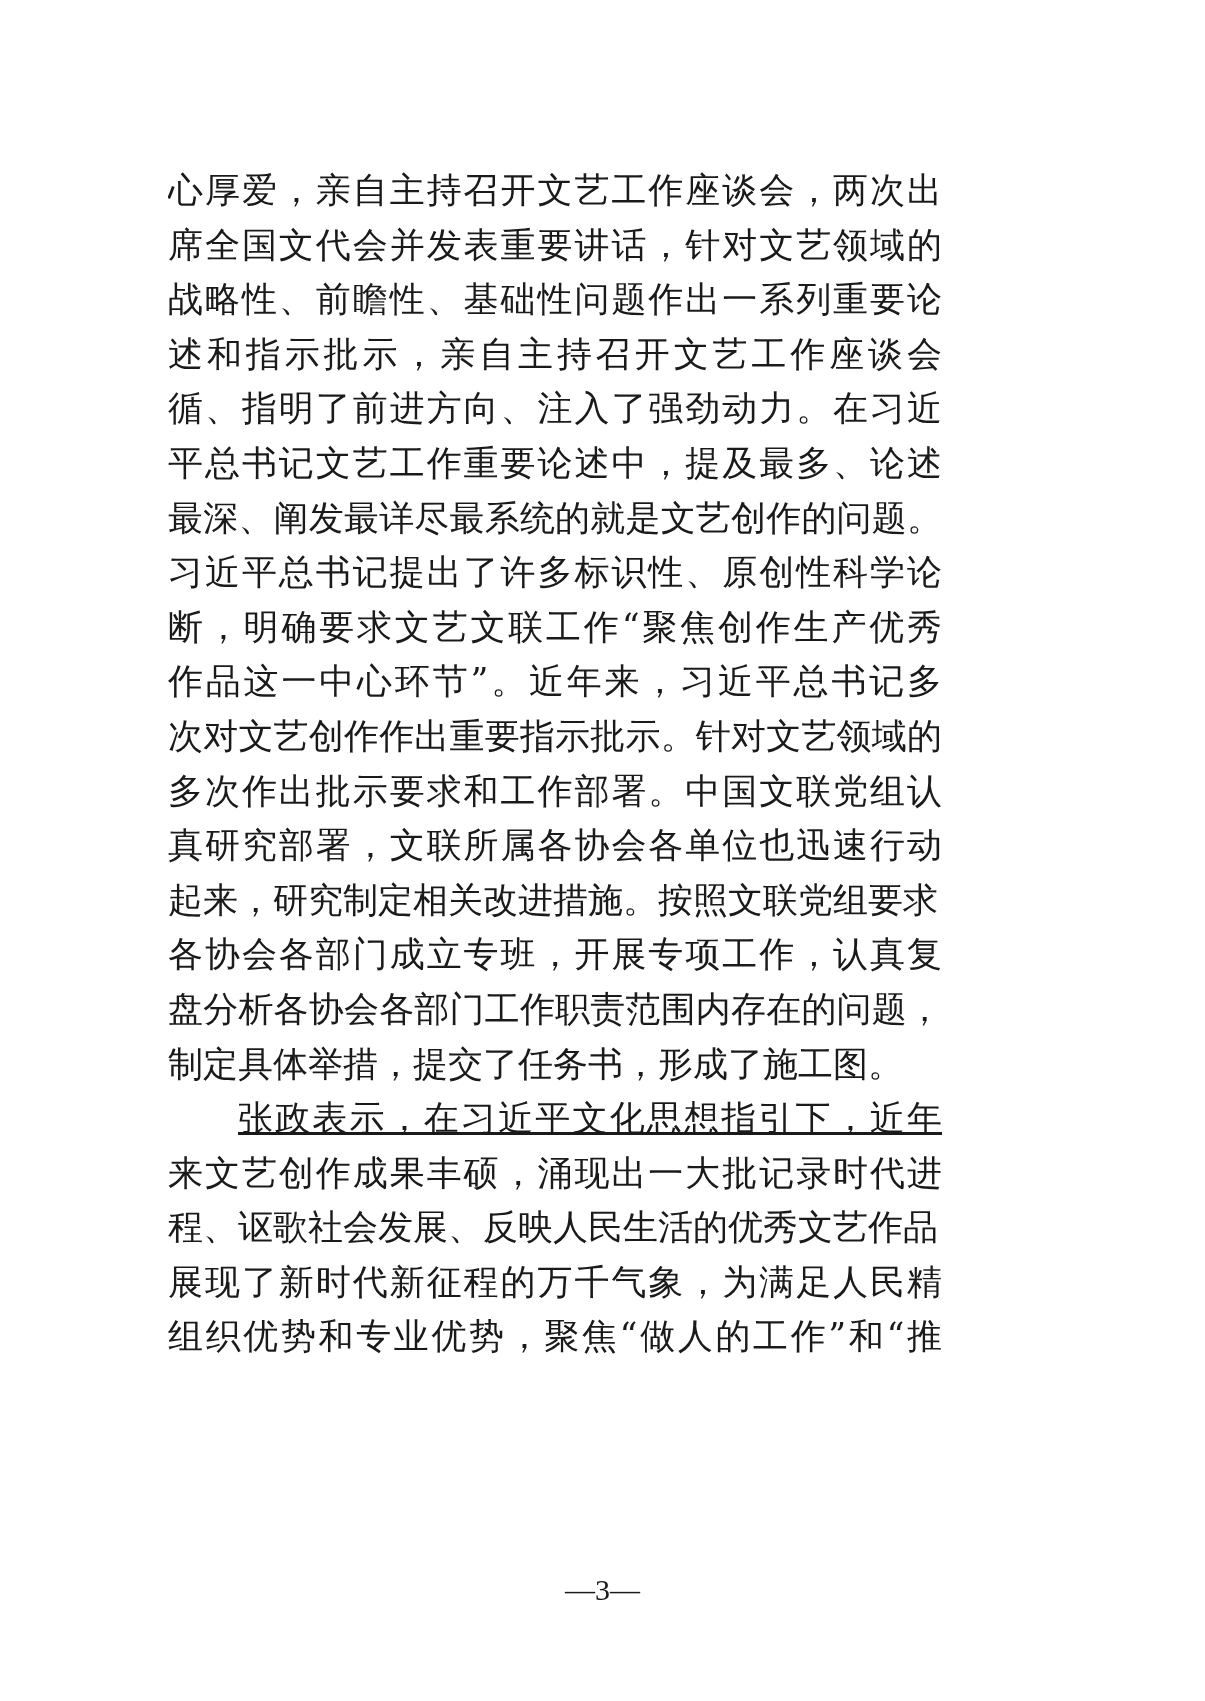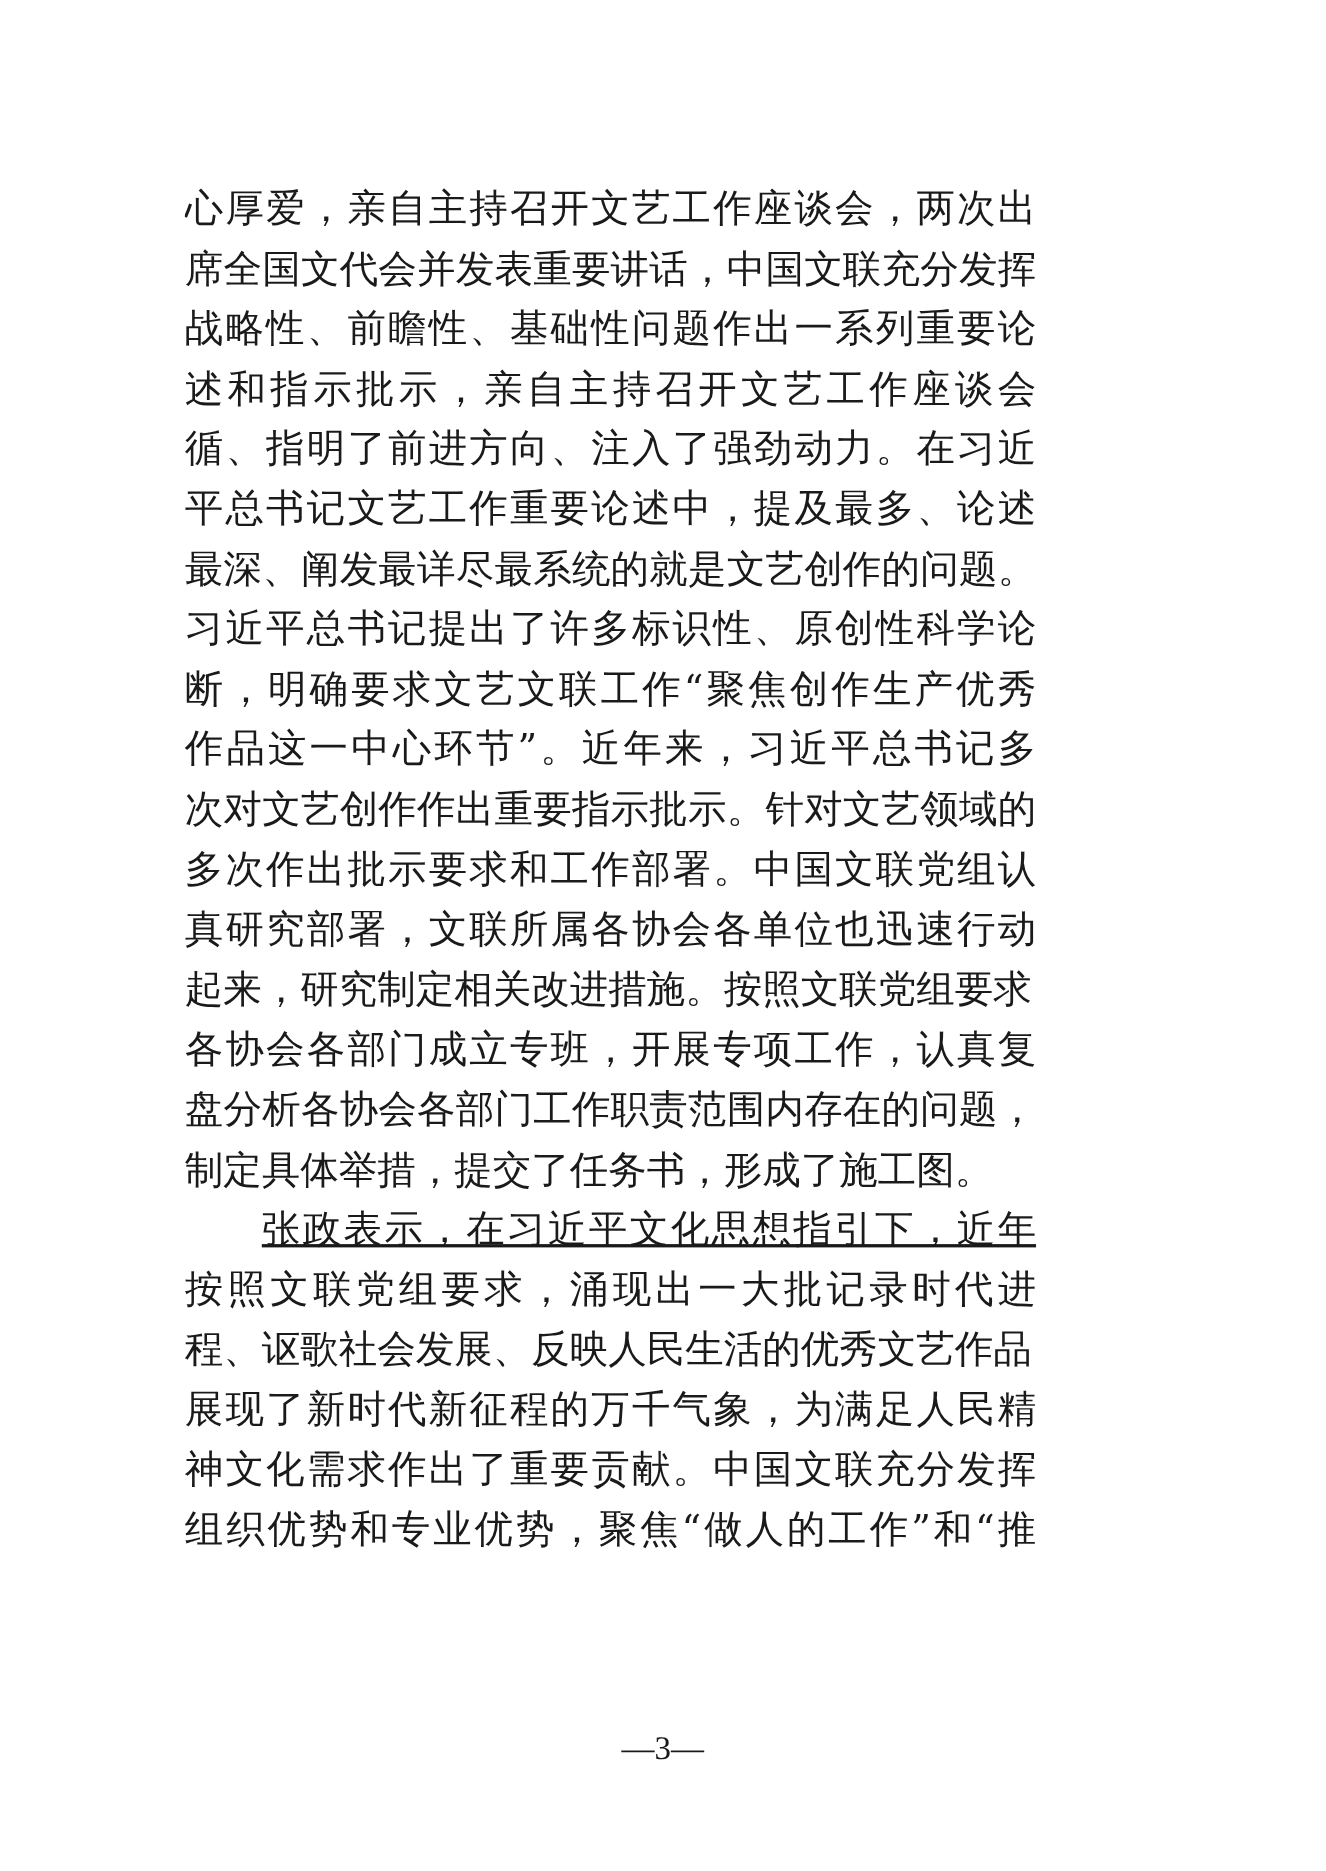--- a/index.html
+++ b/index.html
@@ -18,37 +18,36 @@
     position:absolute; left:0; width:1205px; top:1573px; text-align:center;
     font-family:"Liberation Serif", serif; font-size:30px; color:#1a1a1a;
   }
 </style>
 </head>
 <body>
 
 <div class="page">
   <div class="body-text">
     <div class="line">心厚爱，亲自主持召开文艺工作座谈会，两次出</div>
-    <div class="line">席全国文代会并发表重要讲话，中国文联充分发挥</div>
+    <div class="line">席全国文代会并发表重要讲话，针对文艺领域的</div>
     <div class="line">战略性、前瞻性、基础性问题作出一系列重要论</div>
     <div class="line">述和指示批示，亲自主持召开文艺工作座谈会</div>
     <div class="line">循、指明了前进方向、注入了强劲动力。在习近</div>
     <div class="line">平总书记文艺工作重要论述中，提及最多、论述</div>
     <div class="line">最深、阐发最详尽最系统的就是文艺创作的问题。</div>
     <div class="line">习近平总书记提出了许多标识性、原创性科学论</div>
     <div class="line">断，明确要求文艺文联工作“聚焦创作生产优秀</div>
     <div class="line">作品这一中心环节”。近年来，习近平总书记多</div>
     <div class="line">次对文艺创作作出重要指示批示。针对文艺领域的</div>
     <div class="line">多次作出批示要求和工作部署。中国文联党组认</div>
     <div class="line">真研究部署，文联所属各协会各单位也迅速行动</div>
     <div class="line">起来，研究制定相关改进措施。按照文联党组要求，</div>
     <div class="line">各协会各部门成立专班，开展专项工作，认真复</div>
     <div class="line">盘分析各协会各部门工作职责范围内存在的问题，</div>
     <div class="line last">制定具体举措，提交了任务书，形成了施工图。</div>
     <div class="line indent">张政表示，在习近平文化思想指引下，近年</div>
-    <div class="line">按照文联党组要求，涌现出一大批记录时代进</div>
+    <div class="line">来文艺创作成果丰硕，涌现出一大批记录时代进</div>
     <div class="line">程、讴歌社会发展、反映人民生活的优秀文艺作品，</div>
     <div class="line">展现了新时代新征程的万千气象，为满足人民精</div>
-    <div class="line">神文化需求作出了重要贡献。中国文联充分发挥</div>
     <div class="line">组织优势和专业优势，聚焦“做人的工作”和“推</div>
   </div>
   <div class="page-number">—3—</div>
 </div>
 
 </body></html>

